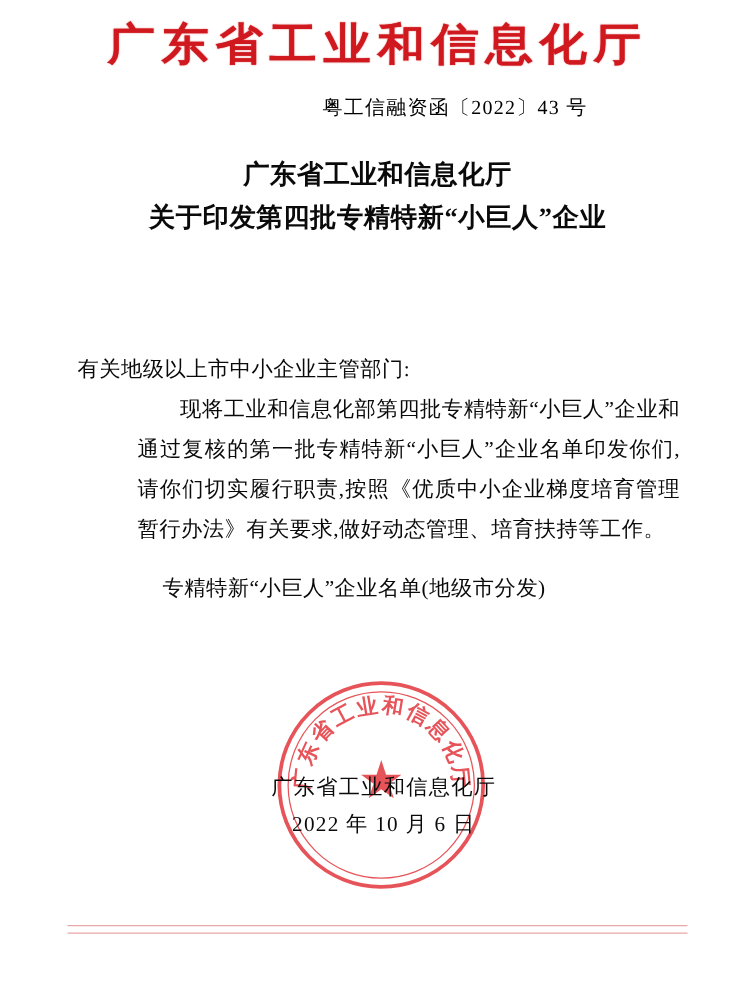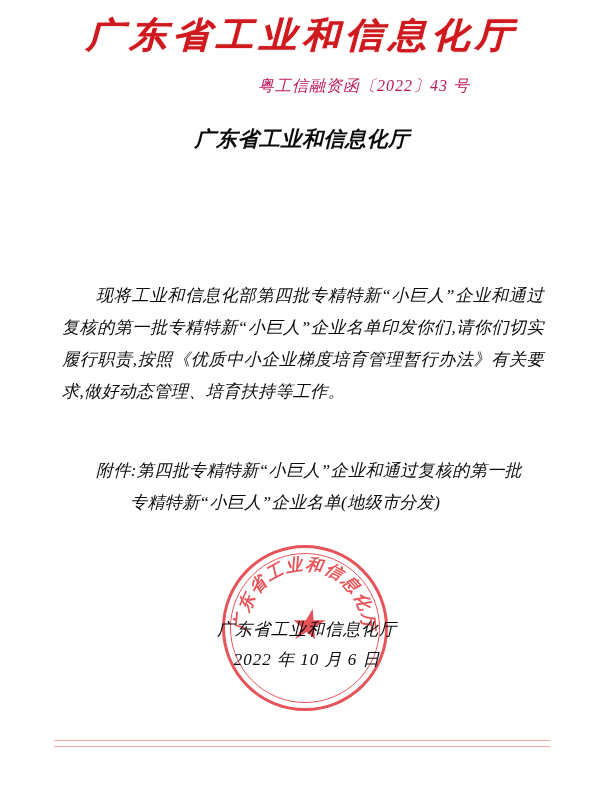--- a/index.html
+++ b/index.html
@@ -12,21 +12,20 @@
     background: #ffffff;
     font-family: "Liberation Serif", "DejaVu Serif", serif;
     overflow: hidden;
     position: relative;
   }
   .page {
     position: relative;
     width: 532px;
     height: 792px;
     box-sizing: border-box;
-    font-style: italic;
   }
 
   
   .letterhead {
     position: absolute;
     top: 14px;
     left: 0;
     width: 604px;
     text-align: center;
   }
@@ -42,21 +41,21 @@
     transform-origin: center;
     text-shadow: 0 0 1px #d0191f;
   }
 
   
   .doc-number {
     position: absolute;
     top: 76px;
     right: 62px;
     font-size: 16px;
-    color: #be185d;
+    color: #000000;
     letter-spacing: 1px;
     white-space: nowrap;
   }
 
   
   .doc-title {
     position: absolute;
     top: 122px;
     left: 62px;
     width: 480px;
@@ -81,20 +80,21 @@
     line-height: 32px;
     color: #0a0a0a;
     letter-spacing: 0.4px;
   }
   .salutation {
     text-indent: 0;
   }
   .para {
     text-indent: 34px;
     text-align: justify;
+    margin-left: 48px;
   }
 
   
   .attachment {
     position: absolute;
     top: 455px;
     left: 62px;
     width: 482px;
     font-size: 17px;
     line-height: 32px;
@@ -191,28 +191,29 @@
 <div class="page">
 
   <div class="letterhead">
     <div class="letterhead-title">广东省工业和信息化厅</div>
   </div>
 
   <div class="doc-number">粤工信融资函〔2022〕43 号</div>
 
   <div class="doc-title">
     <div>广东省工业和信息化厅</div>
+    <div>关于印发第四批专精特新“小巨人”企业</div>
   </div>
 
   <div class="body-text">
+    <div class="salutation">有关地级以上市中小企业主管部门:</div>
     <div class="para">现将工业和信息化部第四批专精特新“小巨人”企业和通过复核的第一批专精特新“小巨人”企业名单印发你们,请你们切实履行职责,按照《优质中小企业梯度培育管理暂行办法》有关要求,做好动态管理、培育扶持等工作。</div>
   </div>
 
   <div class="attachment">
-    <div class="line1">附件:第四批专精特新“小巨人”企业和通过复核的第一批</div>
     <div class="line2">专精特新“小巨人”企业名单(地级市分发)</div>
   </div>
 
   <div class="seal">
     <svg class="seal-arc-text" viewBox="0 0 160 160">
       <defs>
         <path id="sealArc" d="M 22,80 A 58,58 0 0 1 138,80"></path>
       </defs>
       <text>
         <textPath href="#sealArc" startOffset="50%" text-anchor="middle">广东省工业和信息化厅</textPath>

